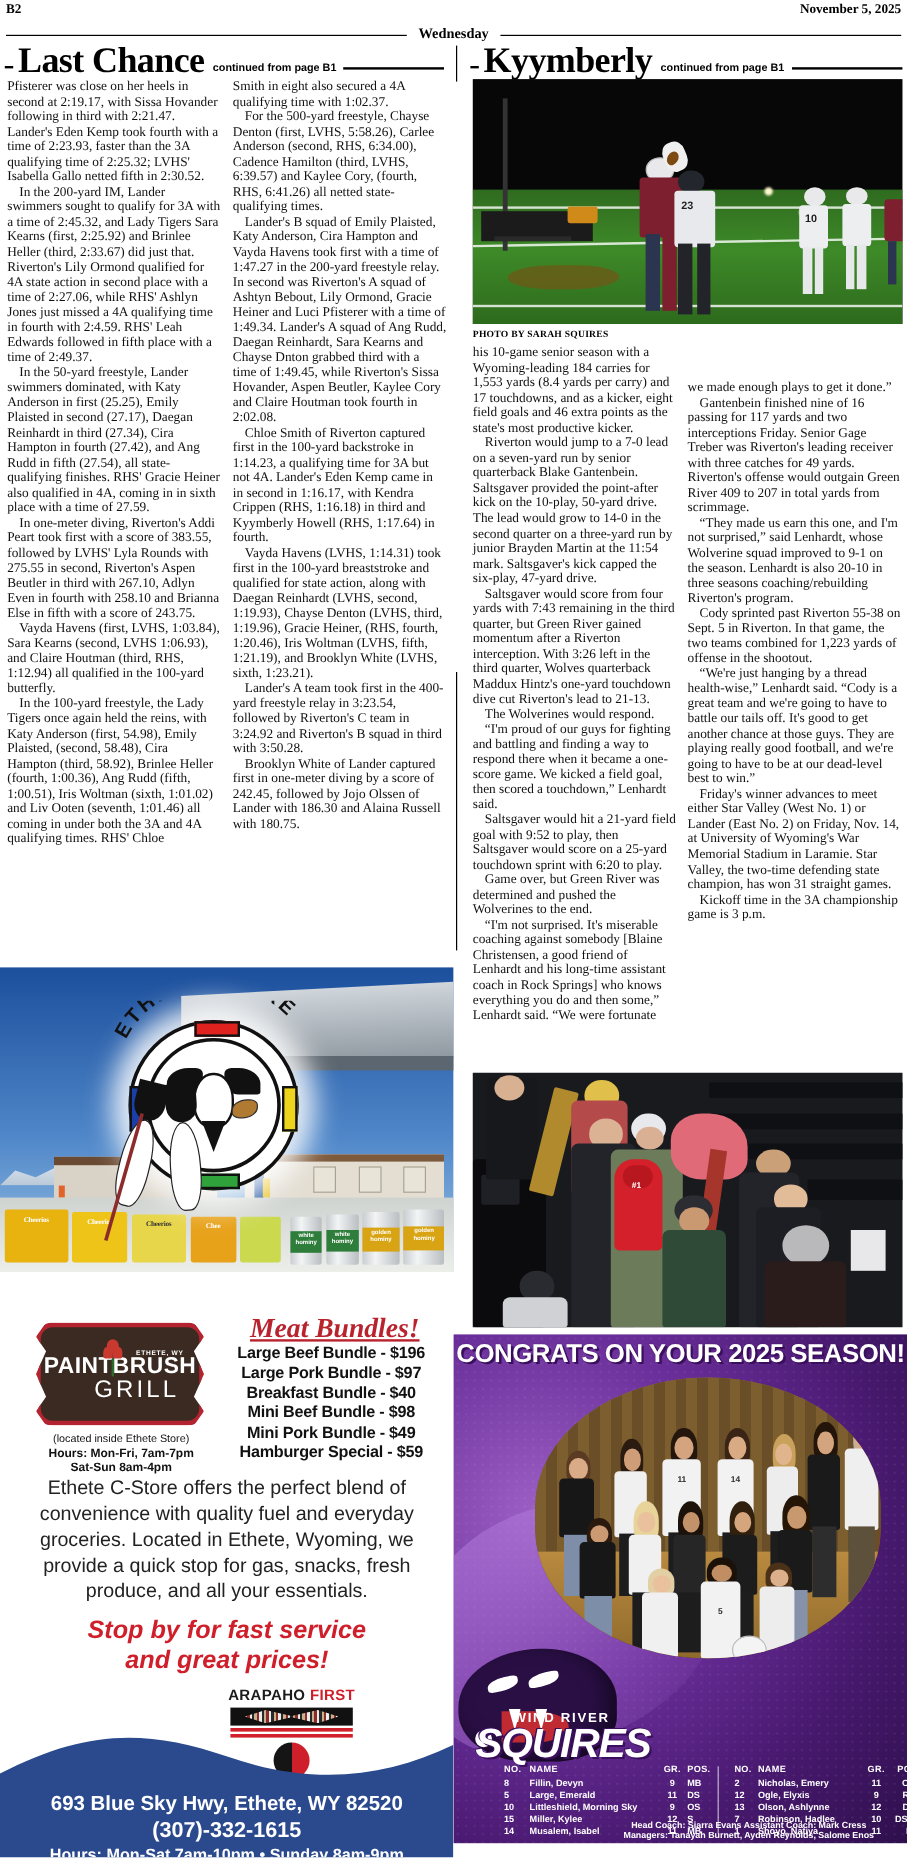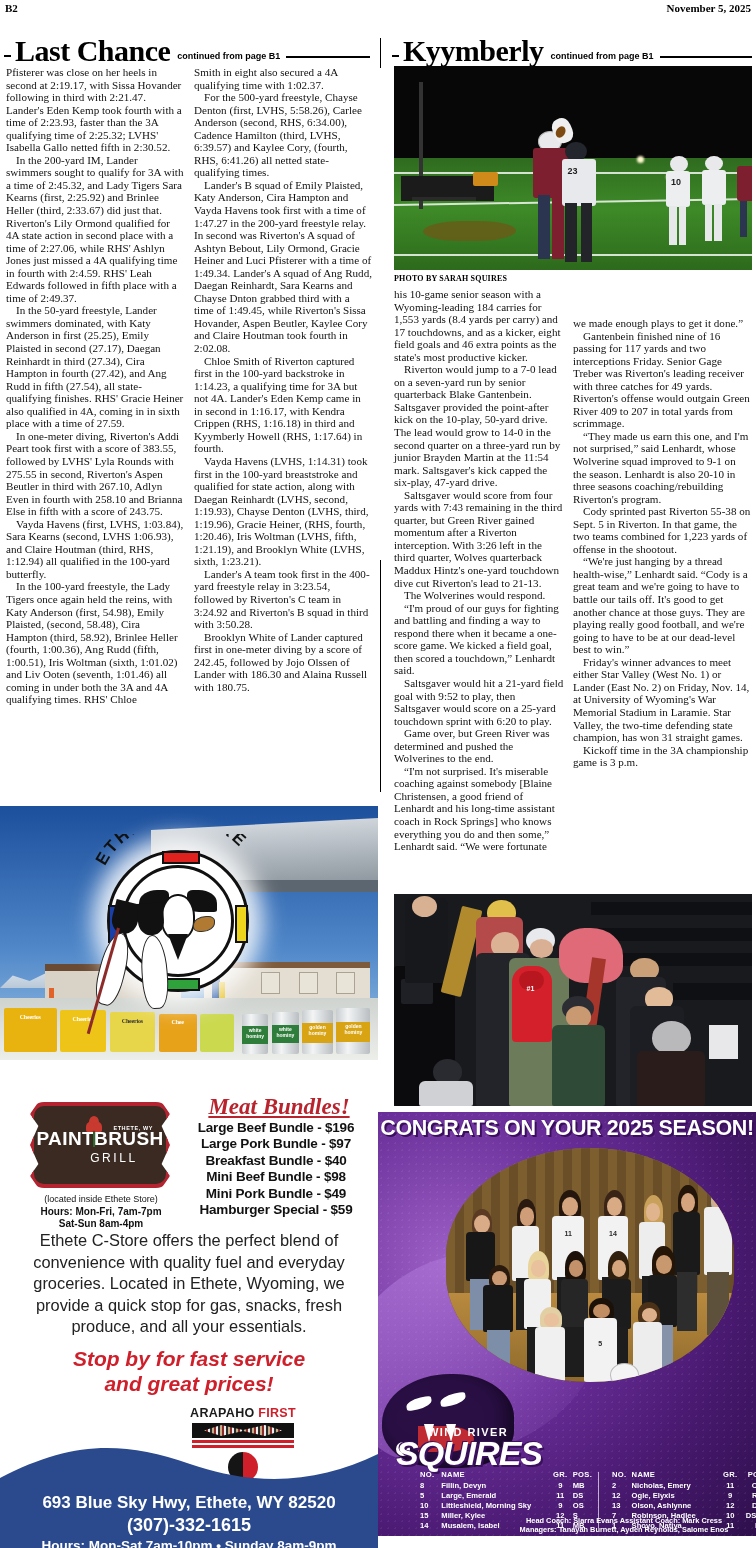--- a/index.html
+++ b/index.html
@@ -200,21 +200,21 @@
   .pb-eth {
     position: absolute; right: 13px; top: 19px;
     font-family: "Liberation Sans", sans-serif; font-size: 5.5px; font-weight: bold;
     color: #fff; letter-spacing: 0.6px;
   }
   .pb-main {
     font-family: "Liberation Sans", sans-serif; font-weight: bold; font-size: 19px;
     color: #fff; letter-spacing: 0.4px; line-height: 20px; margin-top: 6px;
   }
   .pb-sub {
-    font-family: "Liberation Sans", sans-serif; font-weight: normal; font-size: 12px;
+    font-family: "Liberation Sans", sans-serif; font-weight: normal; font-size: 20px;
     color: #fff; letter-spacing: 2.6px; line-height: 18px; margin-left: 28px;
   }
   .pb-located {
     position: absolute; left: 6px; top: 388px; width: 190px; text-align: center;
     font-family: "Liberation Sans", sans-serif; font-size: 9px; color: #111;
   }
   .pb-hours {
     position: absolute; left: 6px; top: 400px; width: 190px; text-align: center;
     font-family: "Liberation Sans", sans-serif; font-size: 10px; font-weight: bold;
     color: #111; line-height: 12px;
@@ -386,20 +386,25 @@
   }
 </style>
 </head>
 <body>
 
 <div class="page">
 
   <div class="masthead">
     <div class="mh-folio">B2</div>
     <div class="mh-date">November 5, 2025</div>
+    <div class="mh-rule-wrap">
+      <div class="mh-rule-line"></div>
+      <div class="mh-day">Wednesday</div>
+      <div class="mh-rule-line"></div>
+    </div>
   </div>
 
   <div class="jump-head" style="left:4px; top:36px; width:366px;">
     <div class="jump-dash"></div>
     <div class="jump-title">Last Chance</div>
     <div class="jump-cont">continued from page B1</div>
     <div class="jump-line"></div>
   </div>
 
   <div class="jump-head" style="left:392px; top:36px; width:360px;">

